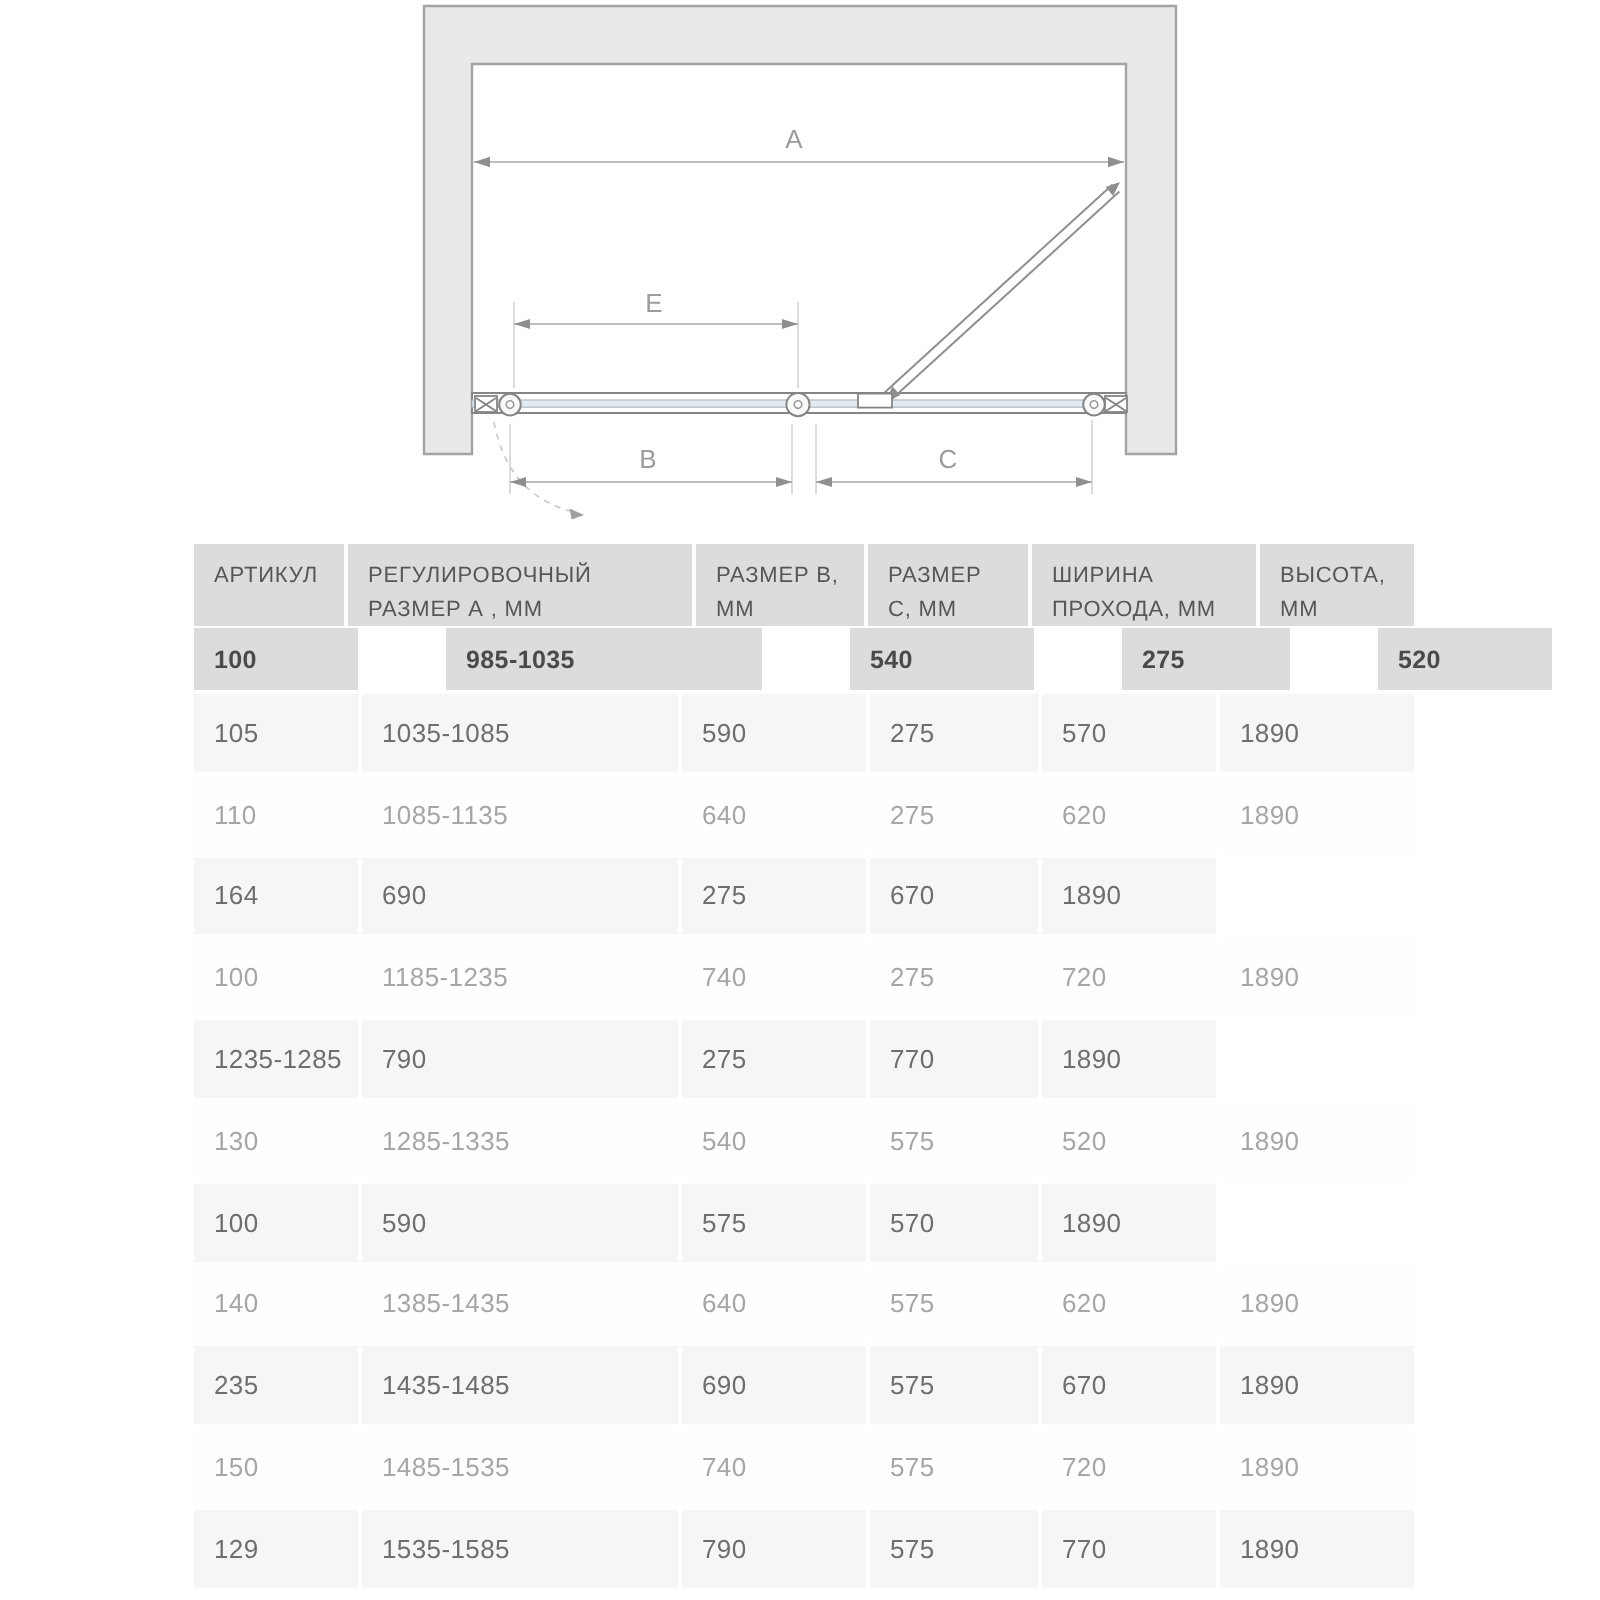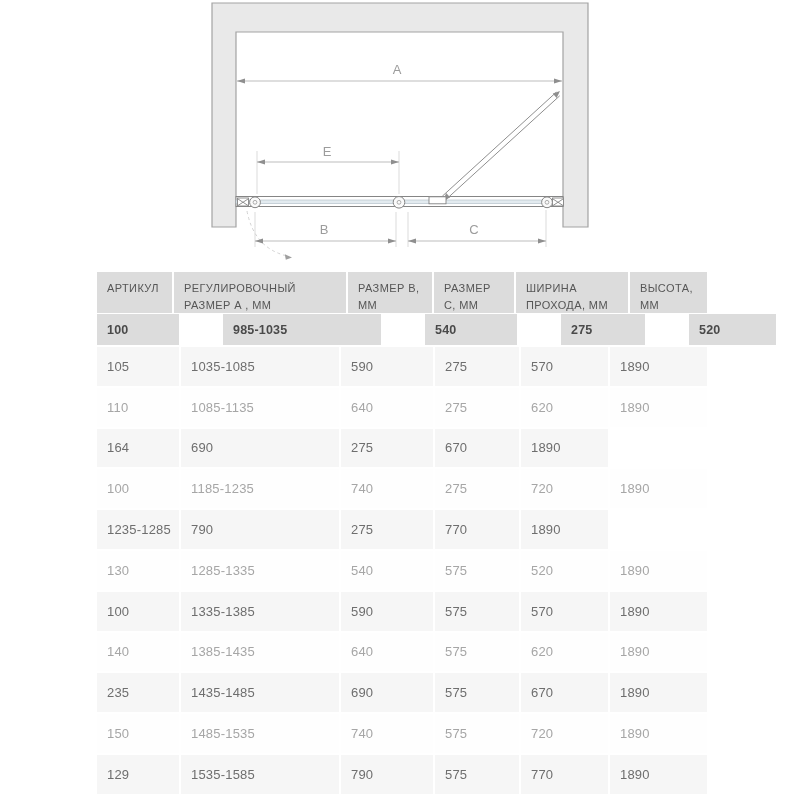--- a/index.html
+++ b/index.html
@@ -178,21 +178,20 @@
       <div class="trow white">
         <div class="tcell">130</div>
         <div class="tcell">1285-1335</div>
         <div class="tcell">540</div>
         <div class="tcell">575</div>
         <div class="tcell">520</div>
         <div class="tcell">1890</div>
       </div>
       <div class="trow gray">
         <div class="tcell">100</div>
-        <div class="tcell">1335-1385</div>
         <div class="tcell">590</div>
         <div class="tcell">575</div>
         <div class="tcell">570</div>
         <div class="tcell">1890</div>
       </div>
       <div class="trow white">
         <div class="tcell">140</div>
         <div class="tcell">1385-1435</div>
         <div class="tcell">640</div>
         <div class="tcell">575</div>

